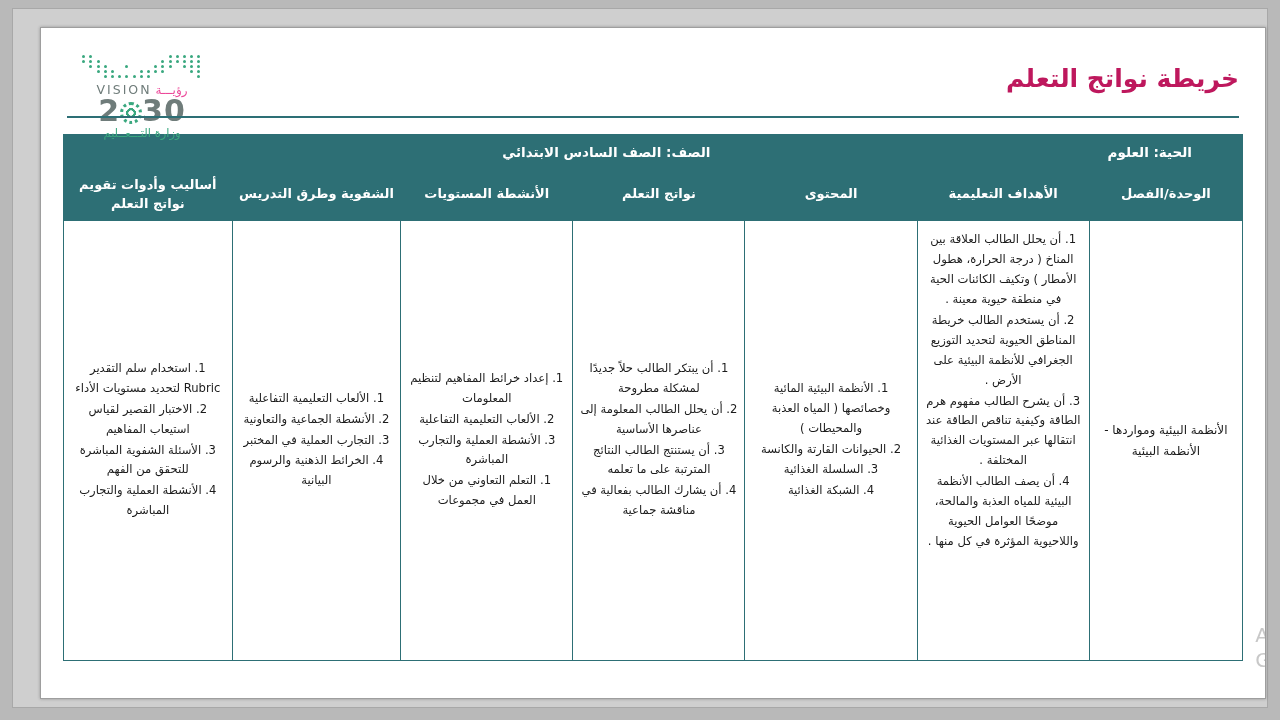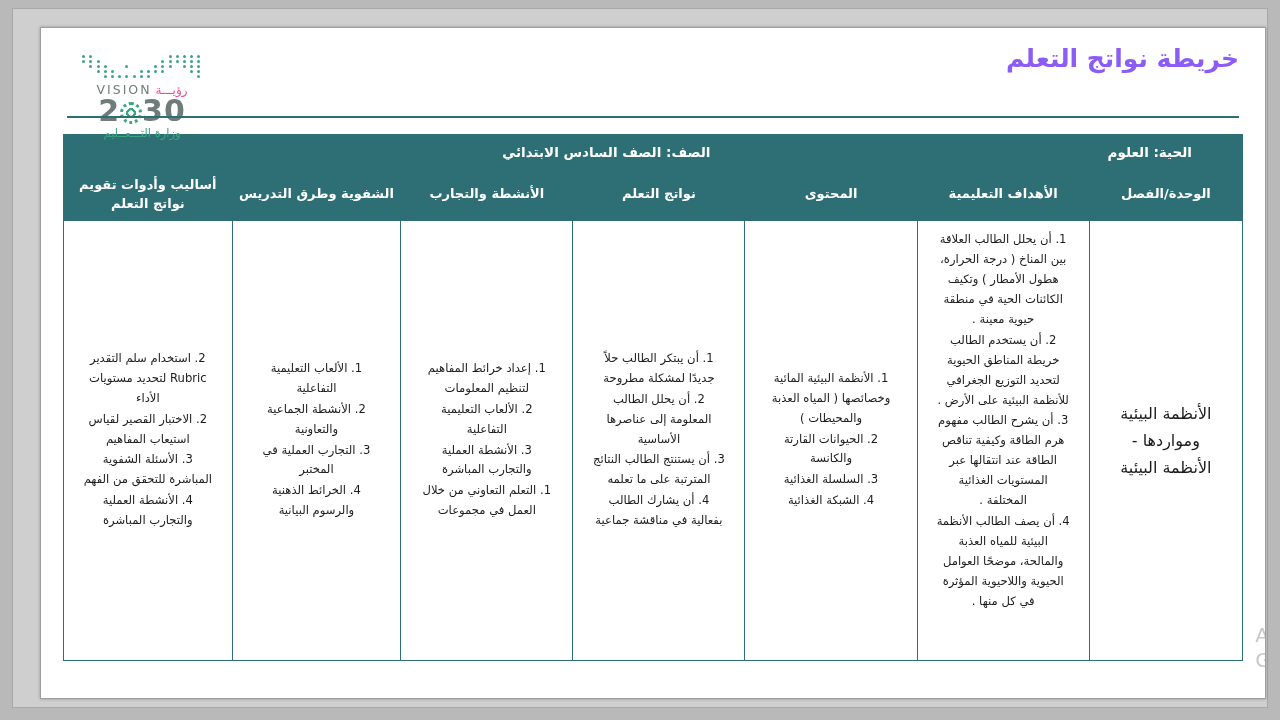--- a/index.html
+++ b/index.html
@@ -38,24 +38,24 @@
   }
 
   
   .sheet-header {
     position: relative;
     height: 96px;
     padding: 10px 26px 0 26px;
   }
   .doc-title {
     position: absolute;
-    right: 26px; top: 16px;
+    right: 26px; top: 36px;
     font-size: 25px;
     font-weight: bold;
-    color: #8b5cf6;
+    color: #be185d;
     letter-spacing: 0;
   }
 
   
   .logo-block {
     position: absolute;
     left: 26px; top: 25px;
     width: 150px; height: 84px;
     direction: ltr;
     text-align: center;
@@ -160,28 +160,28 @@
     padding: 4px 6px;
     line-height: 1.45;
   }
 
   .body-cell {
     background: #ffffff;
     color: #1b1b1b;
     font-size: 11.6px;
     line-height: 1.72;
     text-align: center;
-    padding: 8px 19px;
+    padding: 8px 7px;
     vertical-align: middle;
     height: 440px;
   }
   .body-cell.top { vertical-align: top; padding-top: 9px; }
   .body-cell ol { list-style: none; margin: 0; padding: 0; }
   .body-cell li { margin: 0 0 1px 0; }
-  .unit-cell { font-size: 16px; line-height: 1.7; }
+  .unit-cell { font-size: 12px; line-height: 1.7; }
 
   
   .c-unit   { width: 13.0%; }
   .c-obj    { width: 14.6%; }
   .c-cont   { width: 14.6%; }
   .c-out    { width: 14.6%; }
   .c-act    { width: 14.6%; }
   .c-meth   { width: 14.3%; }
   .c-assess { width: 14.3%; }
 
@@ -284,21 +284,21 @@
           <thead>
             <tr>
               <th class="band meta-cell subject" colspan="3">الحية: العلوم</th>
               <th class="band meta-cell grade" colspan="4">الصف: الصف السادس الابتدائي</th>
             </tr>
             <tr>
               <th class="band col-head">الوحدة/الفصل</th>
               <th class="band col-head">الأهداف التعليمية</th>
               <th class="band col-head">المحتوى</th>
               <th class="band col-head">نواتج التعلم</th>
-              <th class="band col-head">الأنشطة والتجارب</th>
+              <th class="band col-head">الأنشطة المستويات</th>
               <th class="band col-head">الشفوية وطرق التدريس</th>
               <th class="band col-head">أساليب وأدوات تقويم نواتج التعلم</th>
             </tr>
           </thead>
 
           <tbody>
             <tr>
               <td class="body-cell unit-cell">الأنظمة البيئية ومواردها - الأنظمة البيئية</td>
 
               <td class="body-cell top">
@@ -341,21 +341,21 @@
                 <ol>
                     <li>1. الألعاب التعليمية التفاعلية</li>
                     <li>2. الأنشطة الجماعية والتعاونية</li>
                     <li>3. التجارب العملية في المختبر</li>
                     <li>4. الخرائط الذهنية والرسوم البيانية</li>
                   </ol>
               </td>
 
               <td class="body-cell">
                 <ol>
-                    <li>2. استخدام سلم التقدير Rubric لتحديد مستويات الأداء</li>
+                    <li>1. استخدام سلم التقدير Rubric لتحديد مستويات الأداء</li>
                     <li>2. الاختبار القصير لقياس استيعاب المفاهيم</li>
                     <li>3. الأسئلة الشفوية المباشرة للتحقق من الفهم</li>
                     <li>4. الأنشطة العملية والتجارب المباشرة</li>
                   </ol>
               </td>
             </tr>
           </tbody>
         </table>
       </div>
 

